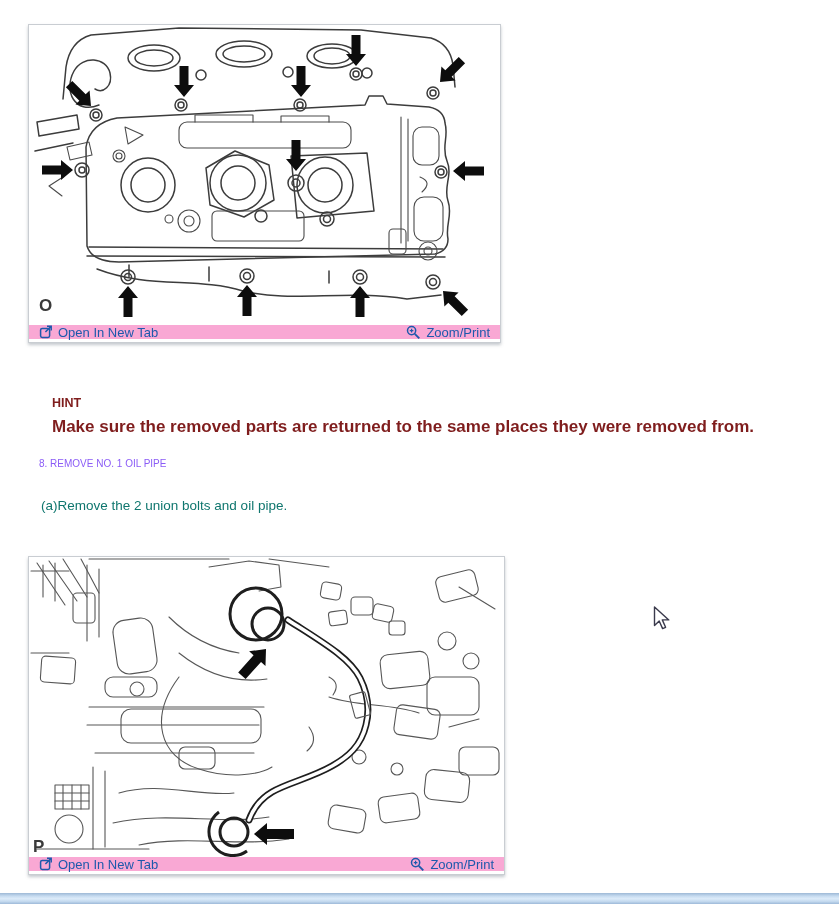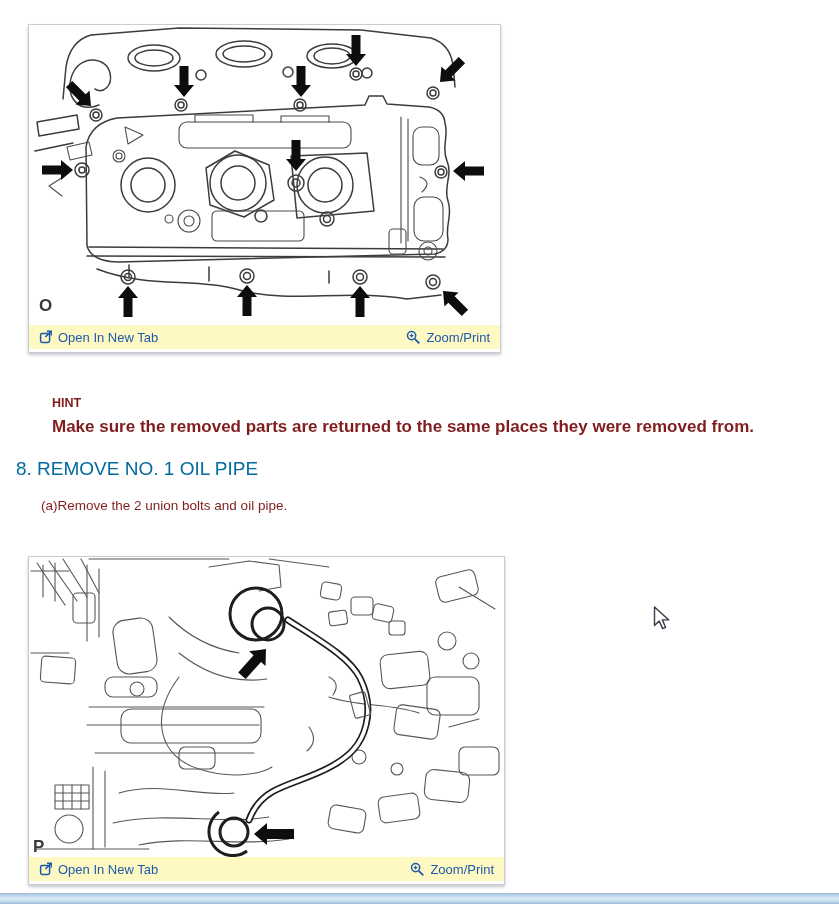--- a/index.html
+++ b/index.html
@@ -11,21 +11,21 @@
     position:absolute;background:#fff;border:1px solid #c9cdd2;
     box-shadow:0 2px 3px rgba(90,100,115,.35);
     padding-bottom:3px;box-sizing:border-box;
   }
   .fig-img{position:relative;background:#fff;overflow:hidden;}
   .fig-img svg{display:block;}
   .plate-letter{
     position:absolute;color:#3a3a3a;font-weight:600;font-size:17px;line-height:1;
   }
   .fig-footer{
-    height:24px;background:#fef9c3;display:flex;align-items:center;
+    height:14px;background:#f9a8d4;display:flex;align-items:center;
     justify-content:space-between;padding:0 10px;box-sizing:border-box;
   }
   .fig-link{
     display:flex;align-items:center;gap:5px;color:#1d59ac;font-size:13px;
     text-decoration:none;cursor:pointer;white-space:nowrap;
   }
   .fig-link svg{flex:0 0 auto;}
   .txt{position:absolute;color:#7f1d1d;white-space:nowrap;}
   .bold{font-weight:bold;}
   
@@ -166,22 +166,22 @@
           <path d="M8.8,8.8 L13.3,13.3" stroke="#1d59ac" stroke-width="1.9"></path>
           <path d="M5.6,3.8 V7.4 M3.8,5.6 H7.4" stroke="#1d59ac" stroke-width="1.2"></path>
         </svg>
         <span>Zoom/Print</span>
       </a>
     </div>
   </div>
 
   <div class="txt bold" style="left:52px;top:396px;font-size:12.5px;">HINT</div>
   <div class="txt bold" style="left:52px;top:417px;font-size:17px;">Make sure the removed parts are returned to the same places they were removed from.</div>
-  <div class="txt" style="left:16px;top:458px;font-size:19px;color:#0369a1;">8. REMOVE NO. 1 OIL PIPE</div>
-  <div class="txt" style="left:41px;top:498px;font-size:13.5px;color:#7f1d1d;">(a)Remove the 2 union bolts and oil pipe.</div>
+  <div class="txt" style="left:39px;top:458px;font-size:10px;color:#8b5cf6;">8. REMOVE NO. 1 OIL PIPE</div>
+  <div class="txt" style="left:41px;top:498px;font-size:13.5px;color:#0f766e;">(a)Remove the 2 union bolts and oil pipe.</div>
 
   <div class="fig-card" style="left:28px;top:556px;width:477px;">
     <div class="fig-img" style="width:475px;height:300px;">
       <svg width="475" height="300" viewBox="0 0 475 300">
 
         <g class="bg2">
           <path d="M8,6 L36,48 M20,4 L48,44 M34,2 L58,40 M52,2 L70,36"></path>
           <path d="M14,8 V40 M26,6 V44 M2,14 H40"></path>
           <path d="M58,8 V84 M70,12 V80"></path>
           <rect x="44" y="36" width="22" height="30" rx="4"></rect>

